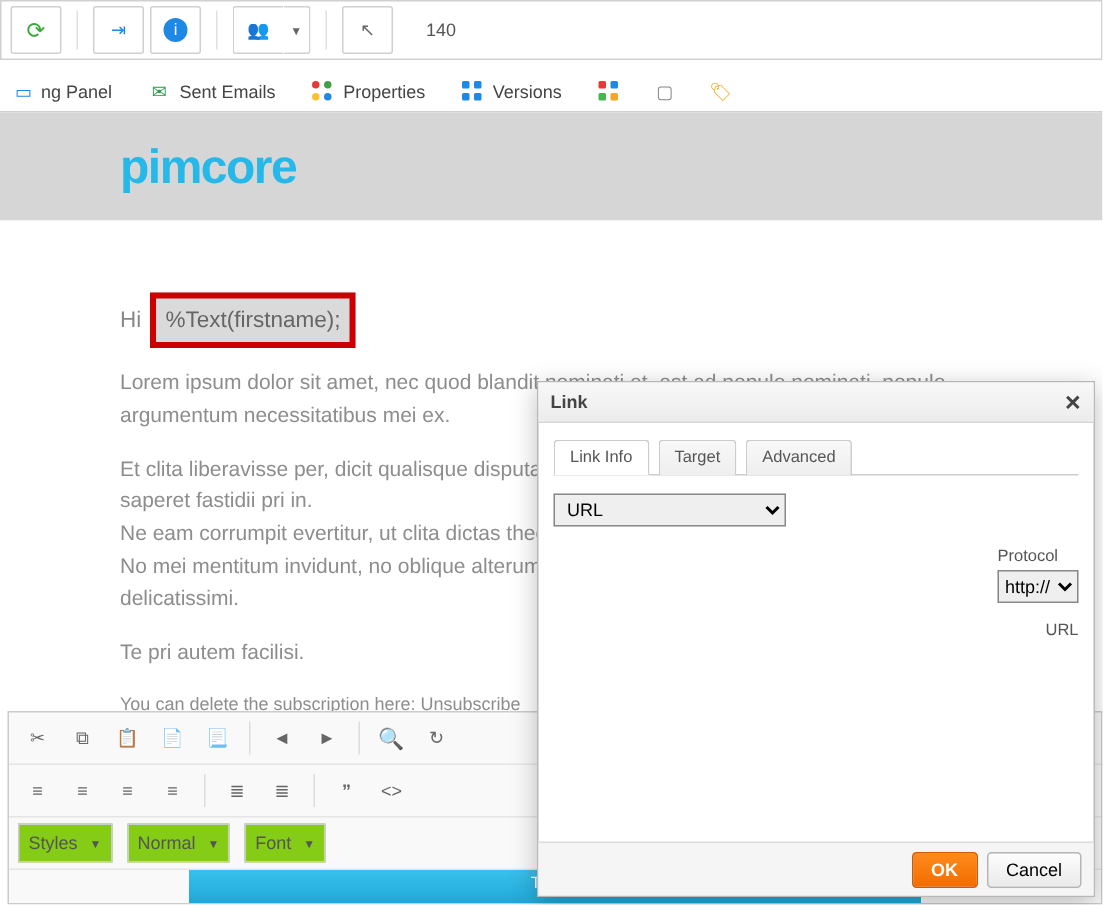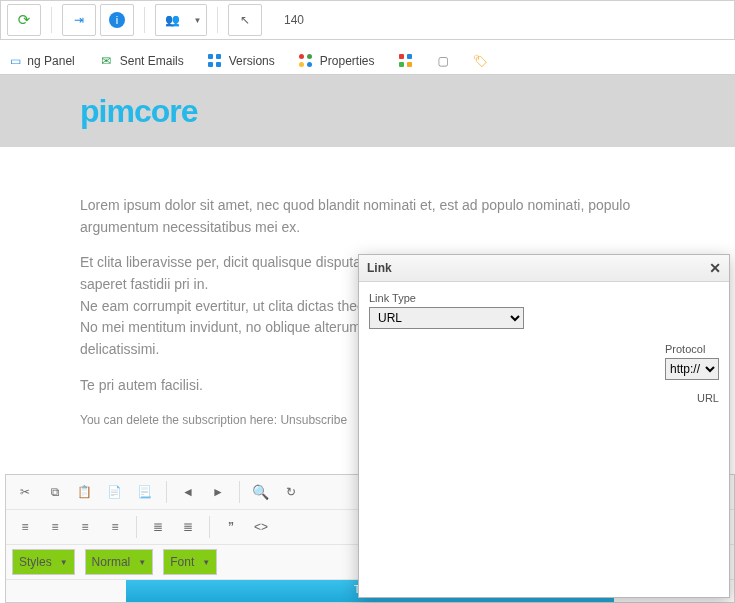--- a/index.html
+++ b/index.html
@@ -103,62 +103,65 @@
     <span style="color:#1e88e5;">▭</span>
     <span>ng Panel</span>
   </div>
   <div class="tab-item bare">
     <span class="tab-icon" style="color:#2a9d4a;">✉</span>
     <span>Sent Emails</span>
   </div>
   <div class="tab-item bare">
     <span class="tab-icon">
         <span class="dots4">
-          <span style="background:#1e88e5;border-radius:1px;"></span>
-          <span style="background:#1e88e5;border-radius:1px;"></span>
-          <span style="background:#1e88e5;border-radius:1px;"></span>
-          <span style="background:#1e88e5;border-radius:1px;"></span>
-        </span>
-      </span>
-    <span>Versions</span>
-  </div>
-  <div class="tab-item bare">
-    <span class="tab-icon">
-        <span class="dots4">
           <span style="background:#e53935"></span>
           <span style="background:#43a047"></span>
           <span style="background:#fbc02d"></span>
           <span style="background:#1e88e5"></span>
         </span>
       </span>
     <span>Properties</span>
   </div>
   <div class="tab-item bare">
     <span class="tab-icon">
         <span class="dots4">
+          <span style="background:#1e88e5;border-radius:1px;"></span>
+          <span style="background:#1e88e5;border-radius:1px;"></span>
+          <span style="background:#1e88e5;border-radius:1px;"></span>
+          <span style="background:#1e88e5;border-radius:1px;"></span>
+        </span>
+      </span>
+    <span>Versions</span>
+  </div>
+  <div class="tab-item bare">
+    <span class="tab-icon">
+        <span class="dots4">
           <span style="background:#e53935;border-radius:1px;"></span>
           <span style="background:#1e88e5;border-radius:1px;"></span>
           <span style="background:#45b649;border-radius:1px;"></span>
           <span style="background:#f5a623;border-radius:1px;"></span>
         </span>
       </span>
   </div>
   <div class="tab-item bare">
     <span style="color:#888;">▢</span>
   </div>
   <div class="tab-item bare">
     <span style="color:#f5a623;">🏷</span>
   </div>
 </div>
 
 <div class="doc-area">
   <div class="doc-header">
     <div class="pimcore-logo">pimcore</div>
   </div>
   <div class="page-body">
+    <div class="greeting">
+      <span>Hi </span><span class="placeholder-box">%Text(firstname);</span>
+    </div>
     <p class="para">Lorem ipsum dolor sit amet, nec quod blandit nominati et, est ad populo nominati, populo argumentum necessitatibus mei ex.</p>
     <p class="para">
       <span>Et clita liberavisse per, dicit qualisque disputationi ut his, affert discere vis ei. Cu labitur saperet fastidii pri in.</span><br>
       <span>Ne eam corrumpit evertitur, ut clita dictas theophrastus sed.</span><br>
       <span>No mei mentitum invidunt, no oblique alterum vis. Sumo invenire eu per, vivendo sapientem delicatissimi.</span>
     </p>
     <p class="para">Te pri autem facilisi.</p>
     <p class="unsub">
       <span>You can delete the subscription here: </span><a class="unsub-link">Unsubscribe</a>
     </p>
@@ -242,33 +245,41 @@
   </div>
   <div class="editor-tab-footer">Twitter</div>
 </div>
 
 <div class="dialog">
   <div class="dlg-title">
     <span>Link</span>
     <span class="dlg-close">✕</span>
   </div>
   <div class="dlg-body">
+    <div class="dlg-tabs">
+      <div class="dlg-tab active">Link Info</div>
+      <div class="dlg-tab">Target</div>
+      <div class="dlg-tab">Advanced</div>
+    </div>
     <div>
-      <label class="dlg-label">Link Type</label>
       <select class="dlg-select">
         <option>URL</option>
       </select>
     </div>
     <div class="dlg-row">
       <div>
         <label class="dlg-label">Protocol</label>
         <select class="dlg-select-sm">
           <option>http://</option>
         </select>
       </div>
       <div class="url-wrap">
         <label class="dlg-label">URL</label>
         <div class="redbox-a" style="left:58px;top:12px;width:80px;height:28px;"></div>
         <div class="redbox-a" style="left:183px;top:12px;width:95px;height:28px;"></div>
       </div>
     </div>
   </div>
+  <div class="dlg-footer">
+    <button class="dlg-btn primary">OK</button>
+    <button class="dlg-btn">Cancel</button>
+  </div>
 </div>
 
 </body></html>

